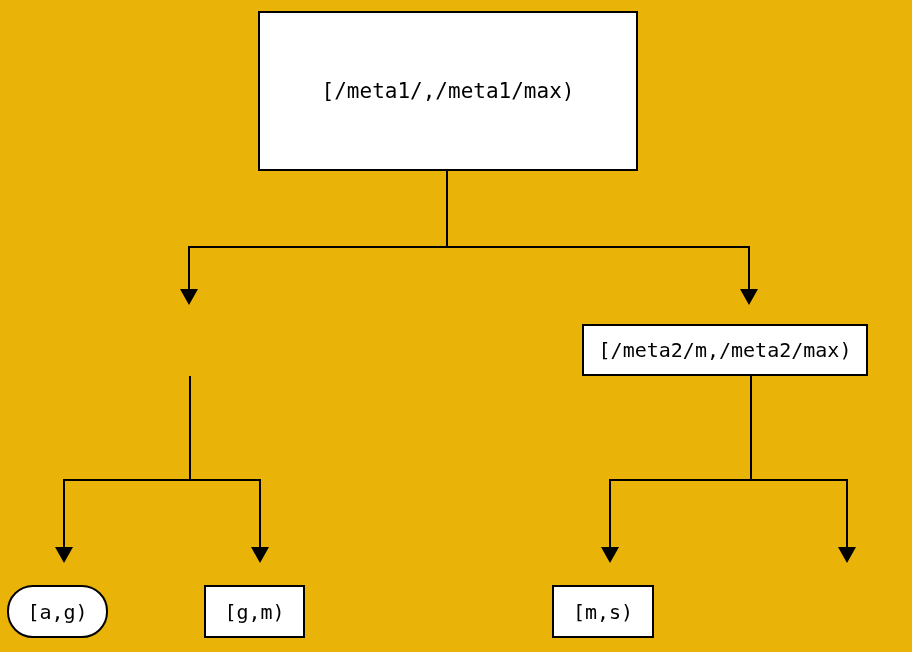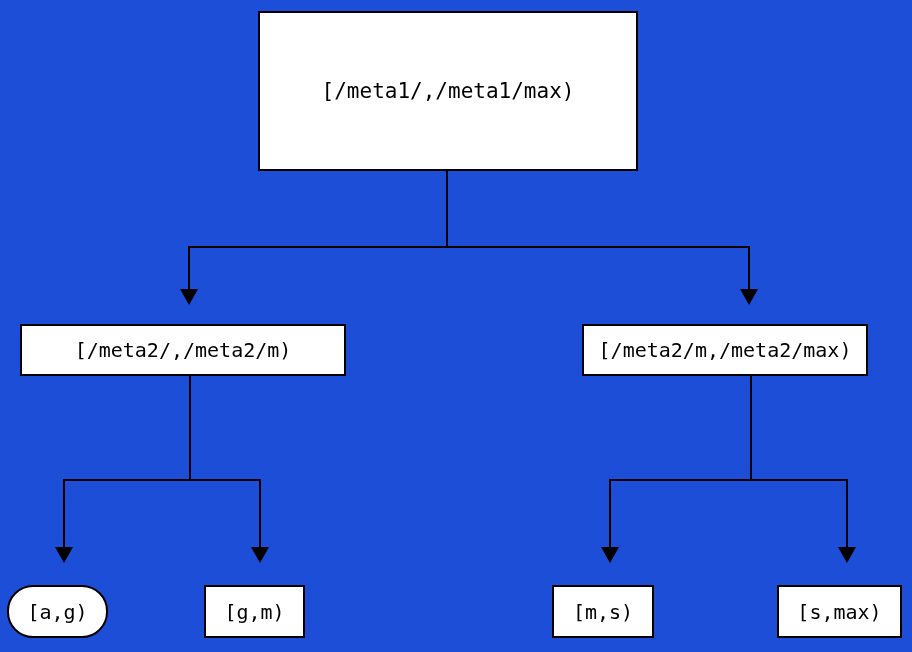--- a/index.html
+++ b/index.html
@@ -8,21 +8,21 @@
     padding: 0;
     background: #ffffff;
   }
   body {
     font-family: "DejaVu Sans Mono", "Liberation Mono", monospace;
   }
   #canvas {
     position: relative;
     width: 912px;
     height: 652px;
-    background: #1d4ed8;
+    background: #eab308;
     overflow: hidden;
   }
   .node {
     position: absolute;
     box-sizing: border-box;
     border: 2px solid #000000;
     background: #ffffff;
     display: flex;
     align-items: center;
     justify-content: center;
@@ -133,37 +133,31 @@
   <div class="edge-h" style="left:609px; top:479px; width:239px;"></div>
   <div class="edge-v" style="left:609px; top:479px; height:69px;"></div>
   <div class="arrow-head" style="left:601px; top:547px;"></div>
   <div class="edge-v" style="left:846px; top:479px; height:69px;"></div>
   <div class="arrow-head" style="left:838px; top:547px;"></div>
 
   <div class="node" id="node-root">
     <span class="node-label">[/meta1/,/meta1/max)</span>
   </div>
 
-  <div class="node" id="node-l1">
-    <span class="node-label">[/meta2/,/meta2/m)</span>
-  </div>
 
   <div class="node" id="node-r1">
     <span class="node-label">[/meta2/m,/meta2/max)</span>
   </div>
 
   <div class="node" id="node-ll">
     <span class="node-label">[a,g)</span>
   </div>
 
   <div class="node" id="node-lr">
     <span class="node-label">[g,m)</span>
   </div>
 
   <div class="node" id="node-rl">
     <span class="node-label">[m,s)</span>
   </div>
 
-  <div class="node" id="node-rr">
-    <span class="node-label">[s,max)</span>
-  </div>
 
 </div>
 
 </body></html>

